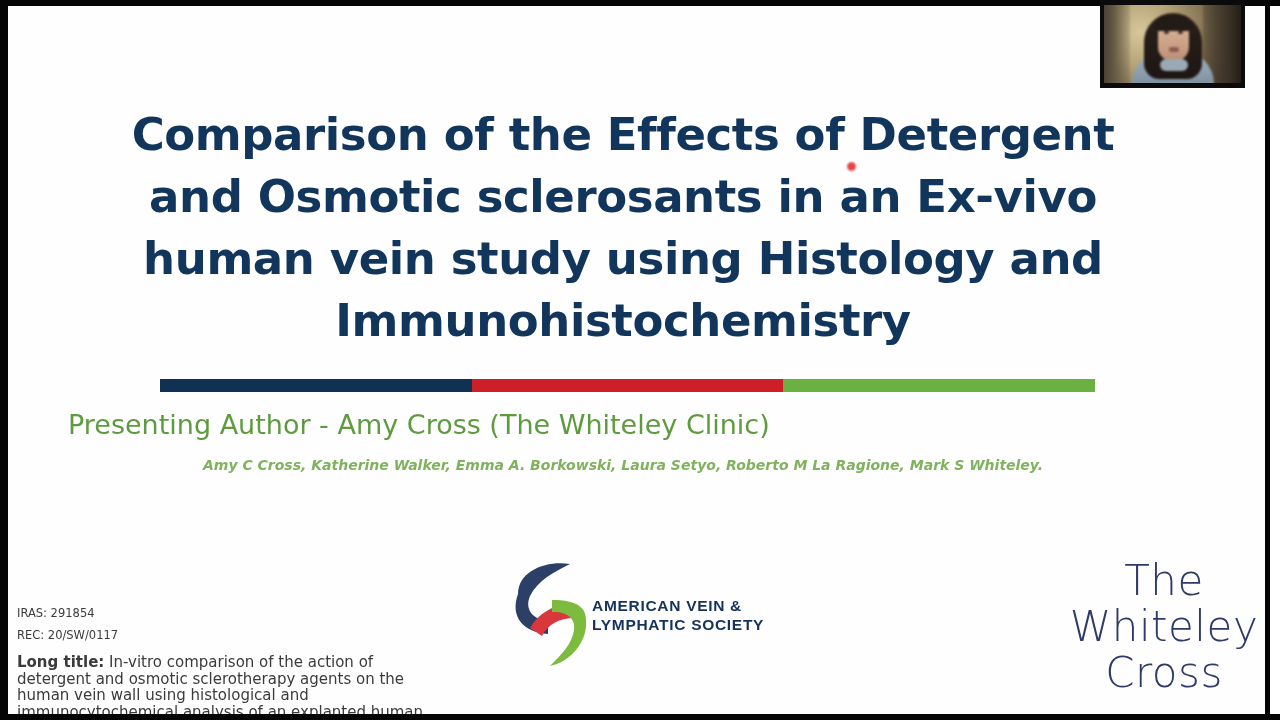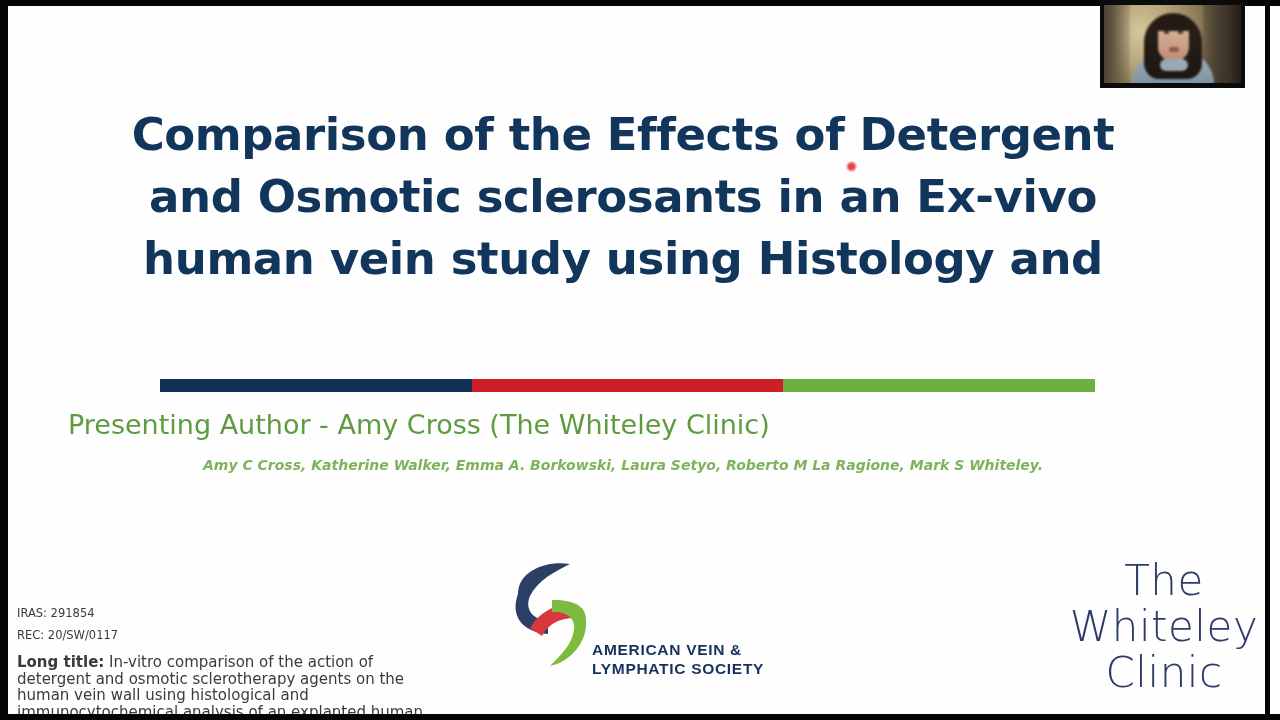--- a/index.html
+++ b/index.html
@@ -151,21 +151,20 @@
   #avls-text {
     position: absolute;
     left: 84px;
     top: 38px;
     color: #14325B;
     font-family: "Liberation Sans", sans-serif;
     font-weight: bold;
     font-size: 15.5px;
     line-height: 19px;
     letter-spacing: 0.7px;
-    margin-top: 44px;
   }
 
   
   #whiteley-logo {
     position: absolute;
     left: 1040px;
     top: 552px;
     width: 232px;
     text-align: center;
     color: #2E3A67;
@@ -297,20 +296,21 @@
   <div class="frame-edge frame-bottom"></div>
   <div class="frame-edge frame-right-rule"></div>
   <div class="frame-right-strip"></div>
 
   <div id="slide">
 
     <div id="title-block">
       <div class="title-line">Comparison of the Effects of Detergent</div>
       <div class="title-line">and Osmotic sclerosants in an Ex-vivo</div>
       <div class="title-line">human vein study using Histology and</div>
+      <div class="title-line">Immunohistochemistry</div>
     </div>
 
     <div id="laser-dot"></div>
 
     <div id="divider-bar">
       <span class="seg-navy"></span>
       <span class="seg-red"></span>
       <span class="seg-green"></span>
     </div>
 
@@ -331,21 +331,21 @@
       </svg>
       <div id="avls-text">
         <div>AMERICAN VEIN &amp;</div>
         <div>LYMPHATIC SOCIETY</div>
       </div>
     </div>
 
     <div id="whiteley-logo">
       <div>The</div>
       <div>Whiteley</div>
-      <div>Clinic</div>
+      <div>Cross</div>
     </div>
 
   </div>
 
   <div id="webcam-pip">
     <div id="webcam-video">
       <div class="cam-bg"></div>
       <div class="cam-bg-dark-left"></div>
       <div class="cam-bg-dark-right"></div>
       <div class="cam-torso"></div>

